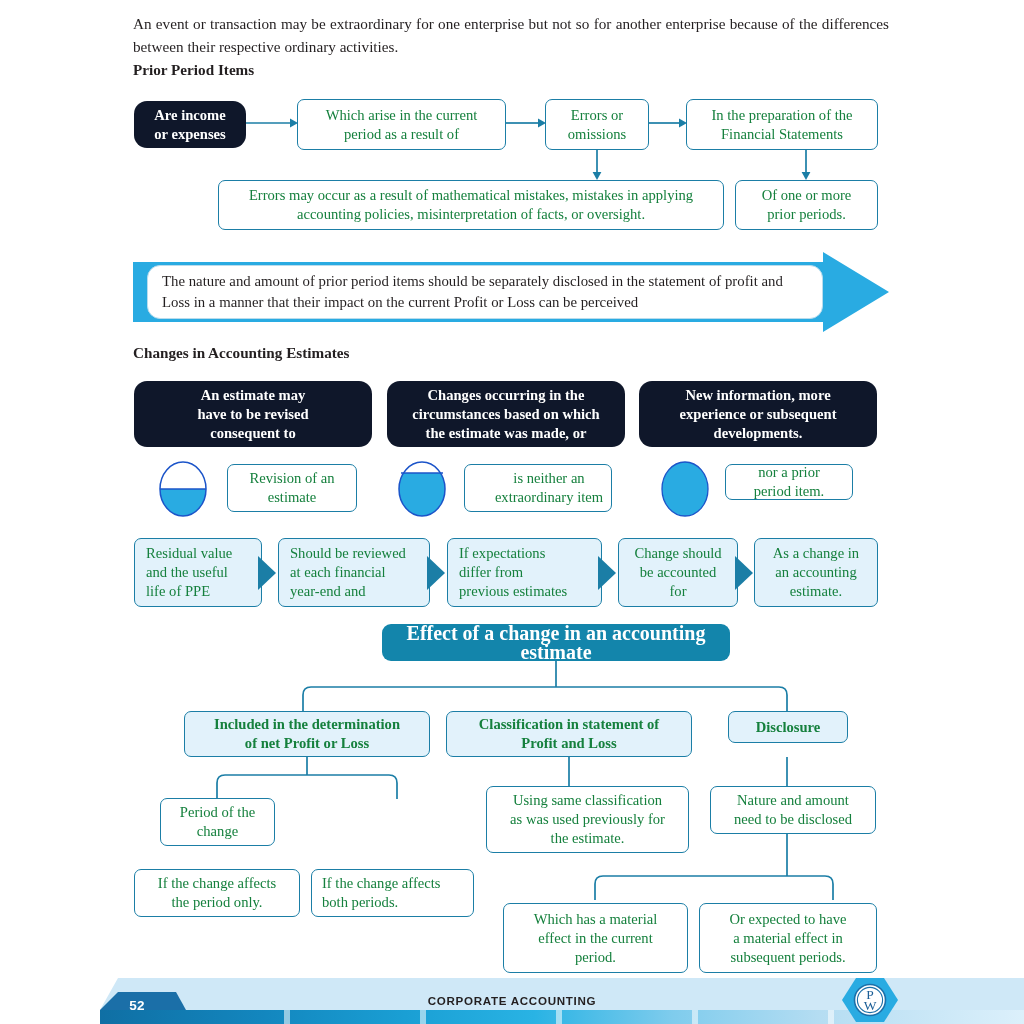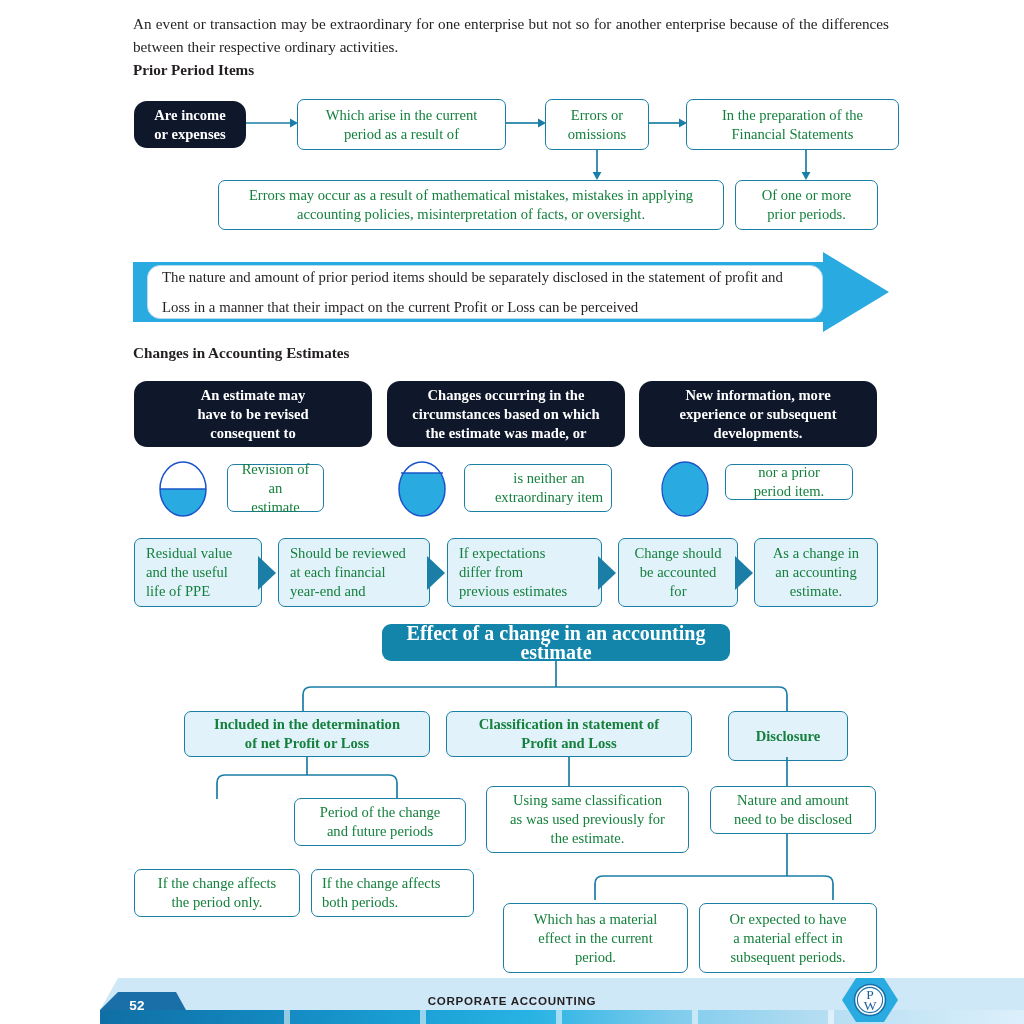--- a/index.html
+++ b/index.html
@@ -41,21 +41,21 @@
   svg.conn path,svg.conn line{stroke:#1b7ea6;stroke-width:1.7;fill:none;}
   svg.conn polygon{fill:#1b7ea6;}
 
   
   .banner{position:absolute;left:133px;top:252px;width:756px;height:80px;}
   .banner .shape{position:absolute;inset:0;}
   .banner .inner{
     position:absolute;left:14px;top:13px;width:676px;height:54px;
     background:#ffffff;border:1.5px solid #b9dced;border-radius:13px;
     box-sizing:border-box;display:flex;align-items:center;
-    padding:2px 14px;font-size:14.8px;line-height:30px;color:#231f20;
+    padding:2px 14px;font-size:14.8px;line-height:21px;color:#231f20;
   }
 
   
   .circ{position:absolute;width:48px;height:56px;}
 
   
   .chev{position:absolute;}
   .chev svg{display:block;}
 
   
@@ -88,21 +88,21 @@
   </div>
 
   <div class="node white" style="left:297px;top:99px;width:209px;height:51px;">
     <span>Which arise in the current<br>period as a result of</span>
   </div>
 
   <div class="node white" style="left:545px;top:99px;width:104px;height:51px;">
     <span>Errors or<br>omissions</span>
   </div>
 
-  <div class="node white" style="left:686px;top:99px;width:213px;height:51px;">
+  <div class="node white" style="left:686px;top:99px;width:192px;height:51px;">
     <span>In the preparation of the<br>Financial Statements</span>
   </div>
 
   <svg class="conn" style="left:246px;top:116px;width:54px;height:14px;" viewBox="0 0 54 14">
     <line x1="0" y1="7" x2="44" y2="7"></line>
       <polygon points="44,2.6 52,7 44,11.4"></polygon>
   </svg>
   <svg class="conn" style="left:506px;top:116px;width:42px;height:14px;" viewBox="0 0 42 14">
     <line x1="0" y1="7" x2="32" y2="7"></line>
       <polygon points="32,2.6 40,7 32,11.4"></polygon>
@@ -156,21 +156,21 @@
           <clipPath id="cl1">
             <ellipse cx="24" cy="28" rx="23" ry="27"></ellipse>
           </clipPath>
         </defs>
       <ellipse cx="24" cy="28" rx="23" ry="27" fill="#ffffff"></ellipse>
       <rect x="0" y="28" width="48" height="28" fill="#29abe2" clip-path="url(#cl1)"></rect>
       <ellipse cx="24" cy="28" rx="23" ry="27" fill="none" stroke="#1b54c9" stroke-width="1.5"></ellipse>
       <line x1="1" y1="28" x2="47" y2="28" stroke="#1b54c9" stroke-width="1.3"></line>
     </svg>
   </div>
-  <div class="node white" style="left:227px;top:464px;width:97px;height:48px;">
+  <div class="node white" style="left:227px;top:464px;width:130px;height:48px;">
     <span>Revision of an<br>estimate</span>
   </div>
 
   <div class="circ" style="left:398px;top:461px;">
     <svg viewBox="0 0 48 56" width="48" height="56">
       <defs>
           <clipPath id="cl2">
             <ellipse cx="24" cy="28" rx="23" ry="27"></ellipse>
           </clipPath>
         </defs>
@@ -241,31 +241,31 @@
     <path d="M261,0 V26"></path>
     <path d="M8,52 V34 Q8,26 16,26 H484 Q492,26 492,34 V52"></path>
   </svg>
 
   <div class="node lightblue bold" style="left:184px;top:711px;width:246px;height:46px;">
     <span>Included in the determination<br>of net Profit or Loss</span>
   </div>
   <div class="node lightblue bold" style="left:446px;top:711px;width:246px;height:46px;">
     <span>Classification in statement of<br>Profit and Loss</span>
   </div>
-  <div class="node lightblue bold" style="left:728px;top:711px;width:120px;height:50px;">
+  <div class="node lightblue bold" style="left:728px;top:711px;width:120px;height:32px;">
     <span>Disclosure</span>
   </div>
 
   <svg class="conn" style="left:160px;top:757px;width:330px;height:42px;" viewBox="0 0 330 42">
     <path d="M147,0 V18"></path>
     <path d="M57,42 V26 Q57,18 65,18 H229 Q237,18 237,26 V42"></path>
   </svg>
 
-  <div class="node white" style="left:294px;top:798px;width:172px;height:48px;">
-    <span>Period of the change<br>and future periods</span>
+  <div class="node white" style="left:160px;top:798px;width:115px;height:48px;">
+    <span>Period of the<br>change</span>
   </div>
 
   <div class="node white" style="left:134px;top:869px;width:166px;height:48px;">
     <span>If the change affects<br>the period only.</span>
   </div>
   <div class="node white" style="left:311px;top:869px;width:163px;height:48px;text-align:left;justify-content:flex-start;padding-left:10px;">
     <span>If the change affects<br>both periods.</span>
   </div>
 
   <svg class="conn" style="left:560px;top:757px;width:20px;height:30px;" viewBox="0 0 20 30">

